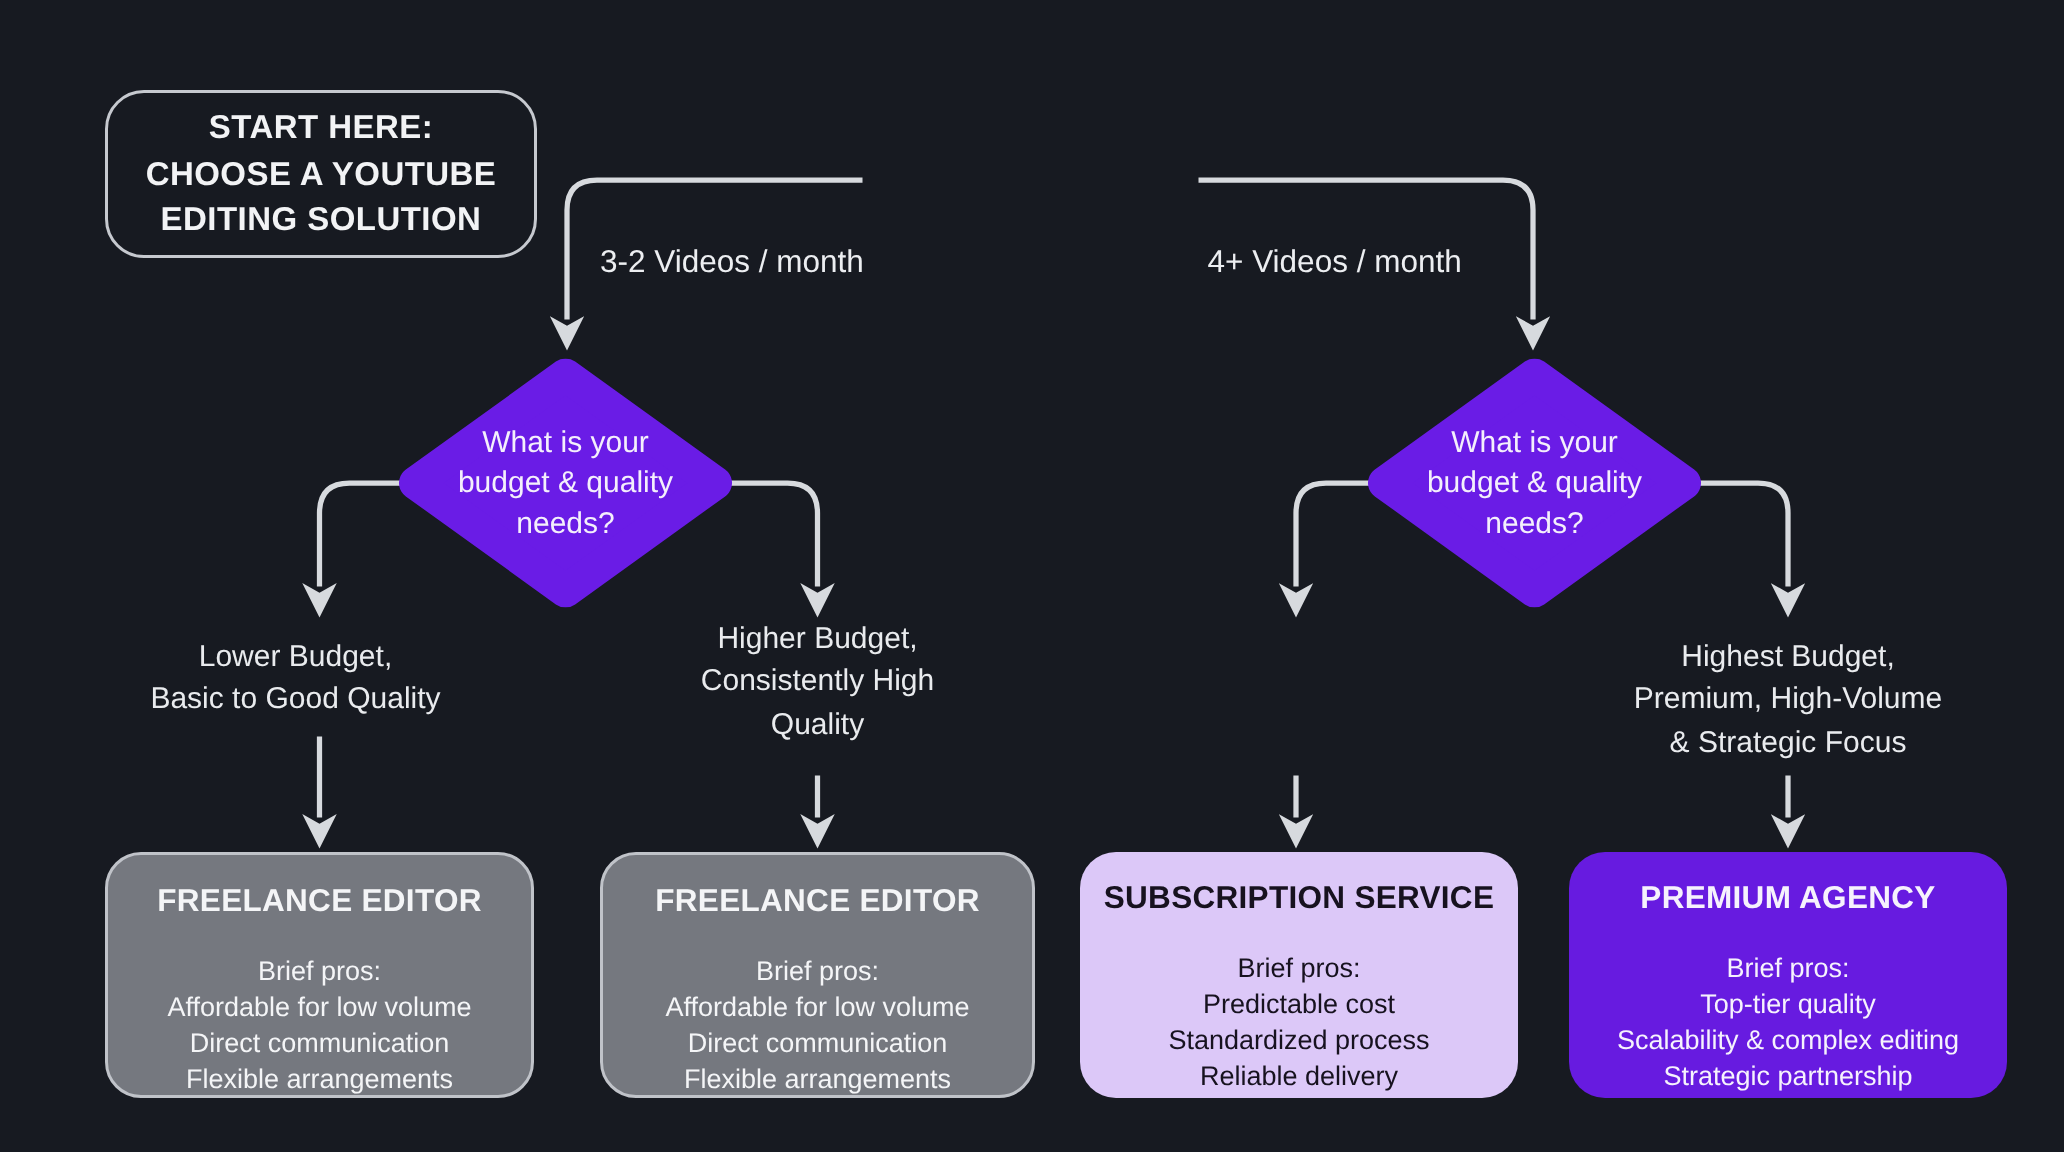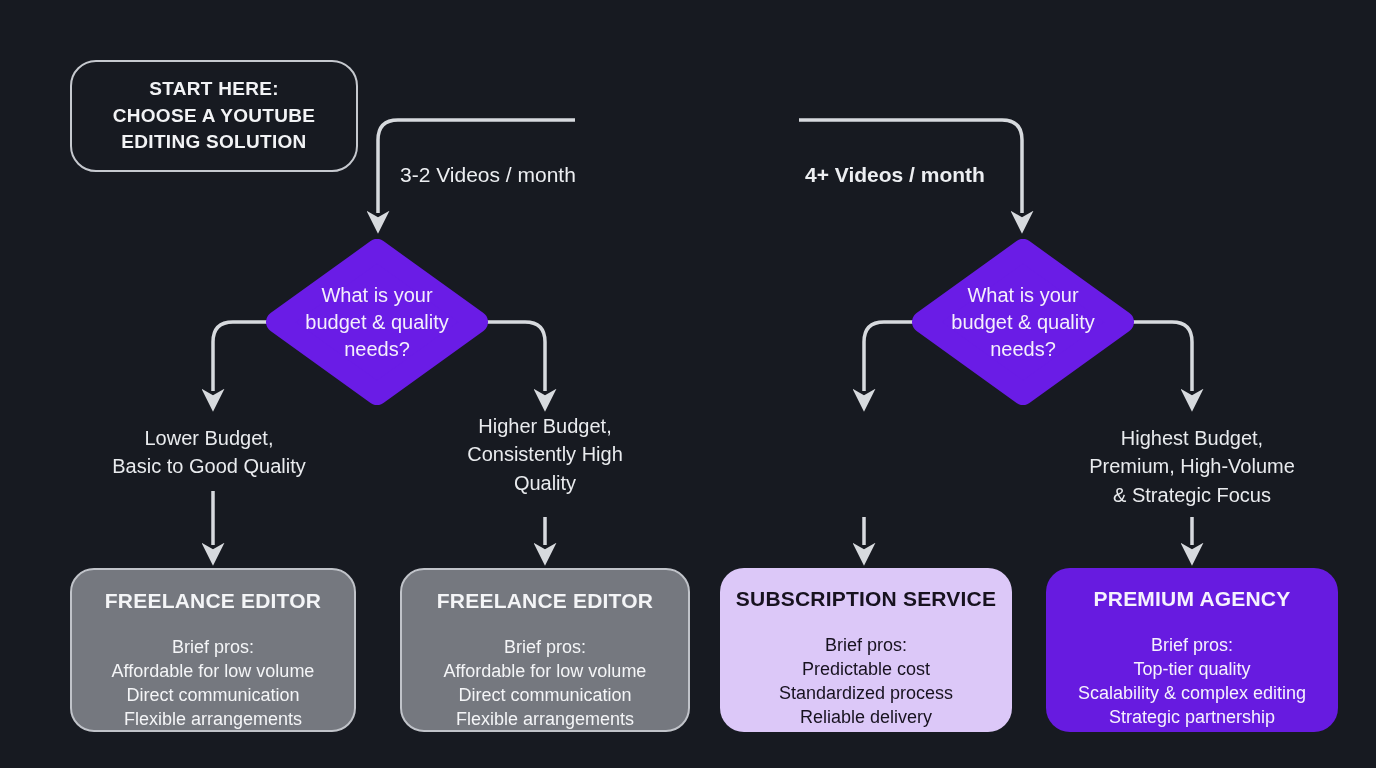--- a/index.html
+++ b/index.html
@@ -30,21 +30,21 @@
     position: absolute;
     left: 70px; top: 60px;
     width: 288px; height: 112px;
     border: 2.5px solid #c6c9cf;
     border-radius: 26px;
     box-sizing: border-box;
     display: flex; align-items: center; justify-content: center;
     text-align: center;
     color: var(--text_light, #f2f3f5);
     font-weight: bold;
-    font-size: 19px;
+    font-size: 22px;
     line-height: 1.4;
     letter-spacing: 0.3px;
     white-space: pre-line;
   }
   .diamond {
     position: absolute;
   }
   .diamond svg { position: absolute; inset: 0; }
   .diamond .shape {
     fill: var(--diamond_purple, #6a1ce6);
@@ -137,41 +137,41 @@
   </svg>
 
   <div class="start-box">
     <span>START HERE:
 CHOOSE A YOUTUBE
 EDITING SOLUTION</span>
   </div>
 
 
   <div class="edge-label" style="left:400px; top:163px;">3-2 Videos / month</div>
-  <div class="edge-label" style="left:805px; top:163px;font-weight:bold;">4+ Videos / month</div>
+  <div class="edge-label" style="left:805px; top:163px;">4+ Videos / month</div>
 
   <div class="diamond" style="left:266px; top:239px; width:222px; height:166px;">
     <svg viewBox="0 0 222 166">
       <path class="shape" d="M 11 83 L 111 11 L 211 83 L 111 155 Z"></path>
     </svg>
     <div class="question">What is your
 budget &amp; quality
 needs?</div>
   </div>
 
   <div class="diamond" style="left:912px; top:239px; width:222px; height:166px;">
     <svg viewBox="0 0 222 166">
       <path class="shape" d="M 11 83 L 111 11 L 211 83 L 111 155 Z"></path>
     </svg>
     <div class="question">What is your
 budget &amp; quality
 needs?</div>
   </div>
 
-  <div class="outcome-label" style="left:44px; top:424px;">Lower Budget,
+  <div class="outcome-label" style="left:32px; top:424px;">Lower Budget,
 Basic to Good Quality</div>
   <div class="outcome-label" style="left:380px; top:412px;">Higher Budget,
 Consistently High
 Quality</div>
   <div class="outcome-label" style="left:1027px; top:424px;">Highest Budget,
 Premium, High-Volume
 &amp; Strategic Focus</div>
 
   <div class="result-box gray" style="left:70px; width:286px;">
     <div class="result-title">FREELANCE EDITOR</div>

